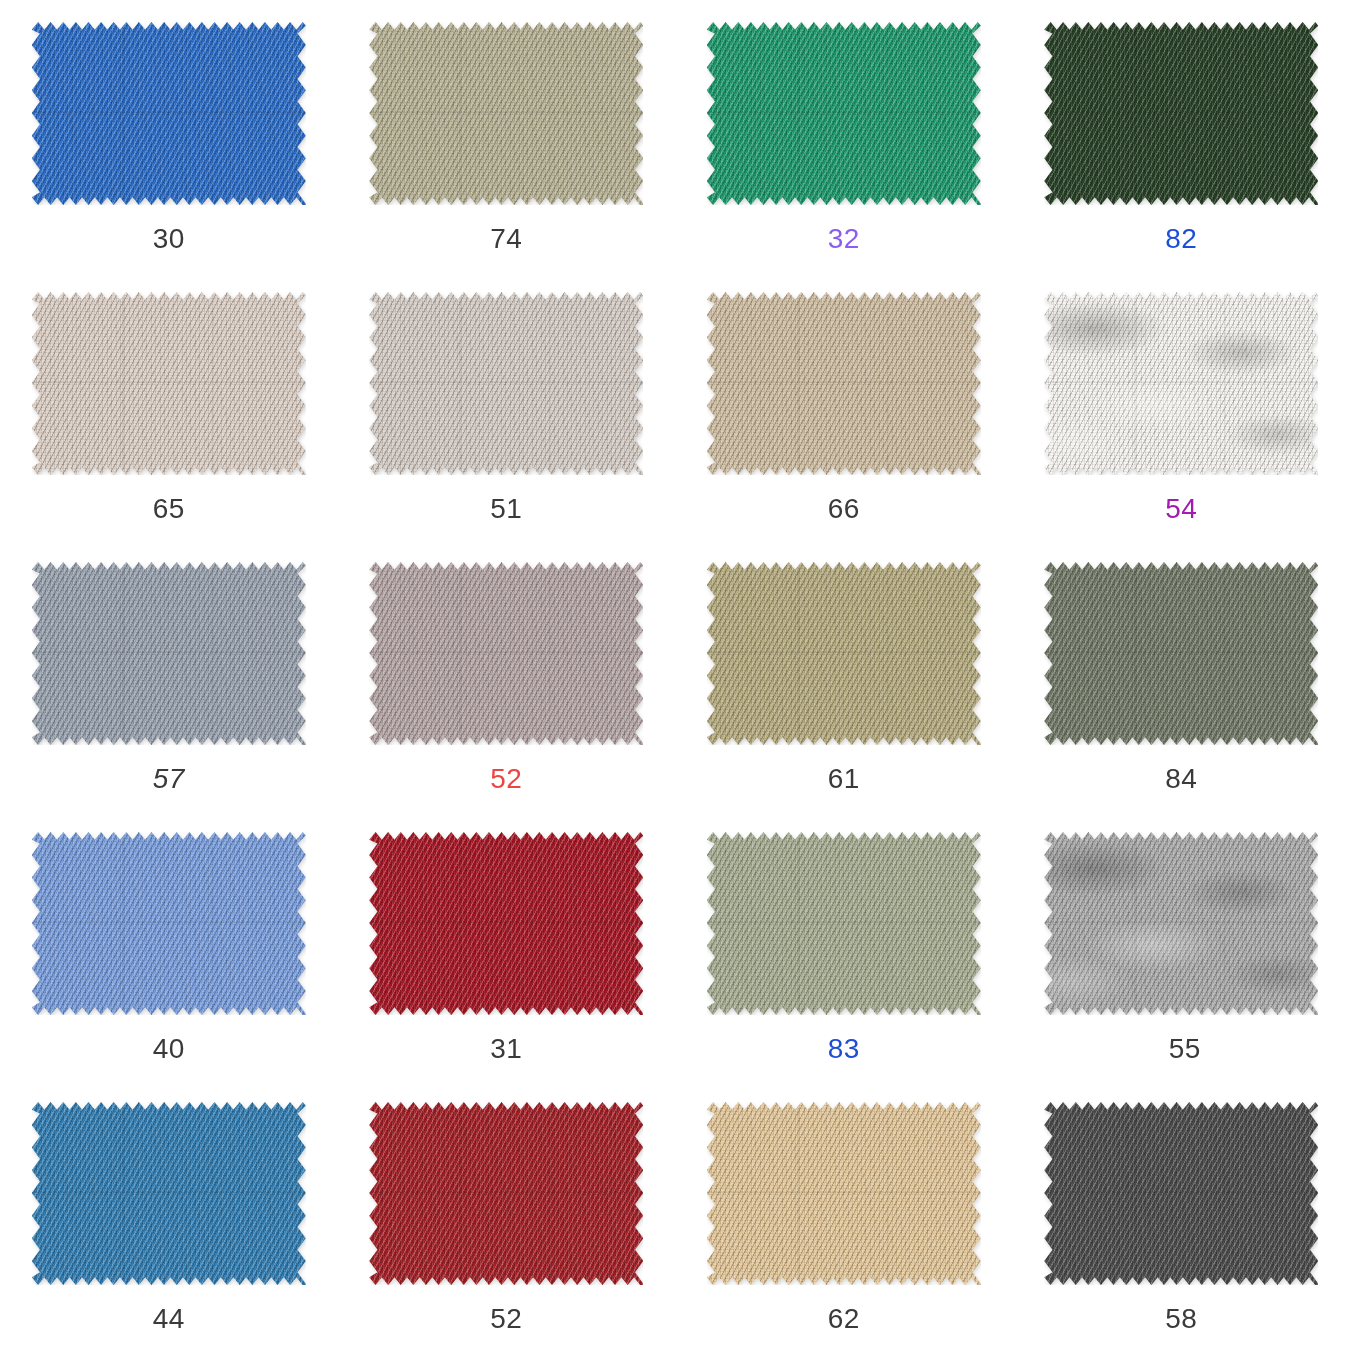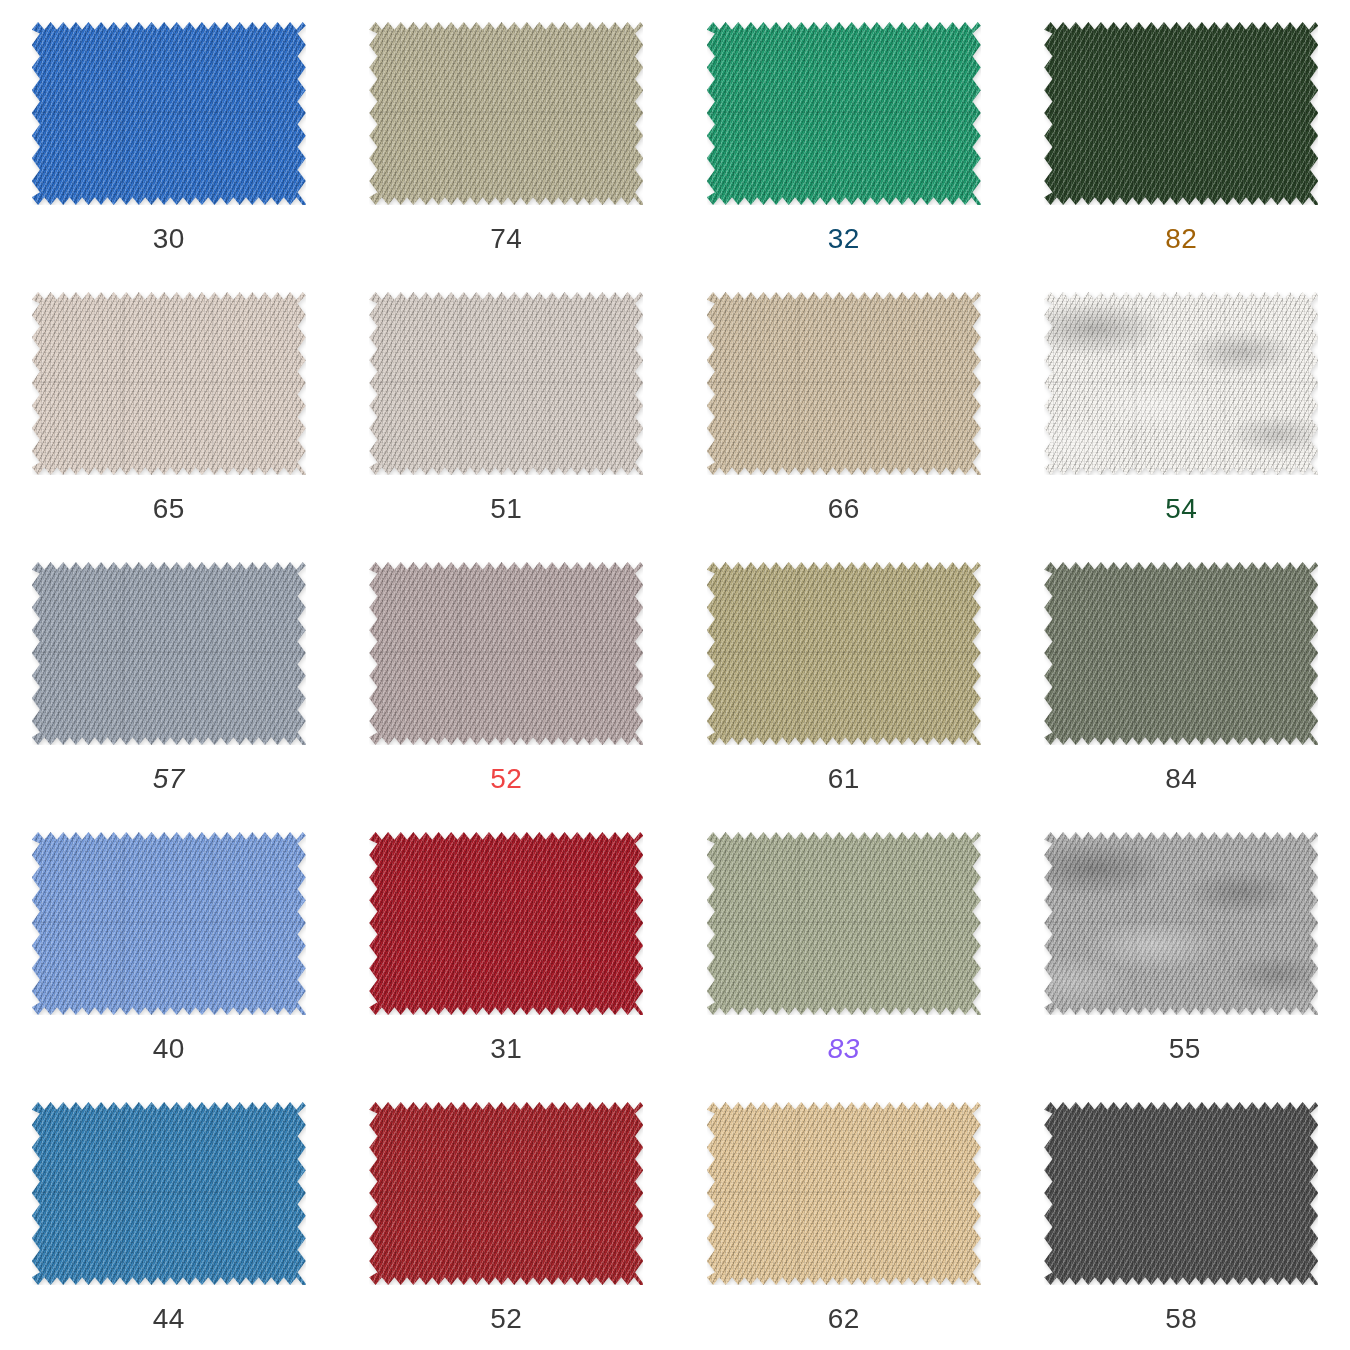--- a/index.html
+++ b/index.html
@@ -174,32 +174,32 @@
   </div>
 
   <div class="swatch-cell">
     <div class="fabric-chip">
       <div class="chip-base" title="emerald green" style="background-color: rgb(32, 155, 110);">
         <div class="chip-texture"></div>
         <div class="chip-fold"></div>
 
       </div>
     </div>
-    <div class="swatch-label" style="color: #0c4a6e;">32</div>
+    <div class="swatch-label" style="color: #8b5cf6;">32</div>
   </div>
 
   <div class="swatch-cell">
     <div class="fabric-chip">
       <div class="chip-base" title="dark forest green" style="background-color: rgb(42, 67, 40);">
         <div class="chip-texture"></div>
         <div class="chip-fold"></div>
 
       </div>
     </div>
-    <div class="swatch-label" style="color: #a16207;">82</div>
+    <div class="swatch-label" style="color: #1d4ed8;">82</div>
   </div>
 
   <div class="swatch-cell">
     <div class="fabric-chip">
       <div class="chip-base" title="pale blush beige" style="background-color: rgb(220, 207, 197);">
         <div class="chip-texture"></div>
         <div class="chip-fold"></div>
 
       </div>
     </div>
@@ -229,21 +229,21 @@
   </div>
 
   <div class="swatch-cell">
     <div class="fabric-chip">
       <div class="chip-base" title="white marl" style="background-color: rgb(244, 242, 238);">
         <div class="chip-texture"></div>
         <div class="chip-fold"></div>
         <div class="chip-heather"></div>
       </div>
     </div>
-    <div class="swatch-label" style="color: #14532d;">54</div>
+    <div class="swatch-label" style="color: #a21caf;">54</div>
   </div>
 
   <div class="swatch-cell">
     <div class="fabric-chip">
       <div class="chip-base" title="grey blue" style="background-color: rgb(154, 163, 176);">
         <div class="chip-texture"></div>
         <div class="chip-fold"></div>
 
       </div>
     </div>
@@ -306,21 +306,21 @@
   </div>
 
   <div class="swatch-cell">
     <div class="fabric-chip">
       <div class="chip-base" title="sage green" style="background-color: rgb(168, 174, 147);">
         <div class="chip-texture"></div>
         <div class="chip-fold"></div>
 
       </div>
     </div>
-    <div class="swatch-label" style="color: #8b5cf6; font-style: italic;">83</div>
+    <div class="swatch-label" style="color: #1d4ed8;">83</div>
   </div>
 
   <div class="swatch-cell">
     <div class="fabric-chip">
       <div class="chip-base" title="grey marl" style="background-color: rgb(172, 172, 172);">
         <div class="chip-texture"></div>
         <div class="chip-fold"></div>
         <div class="chip-heather"></div>
       </div>
     </div>

